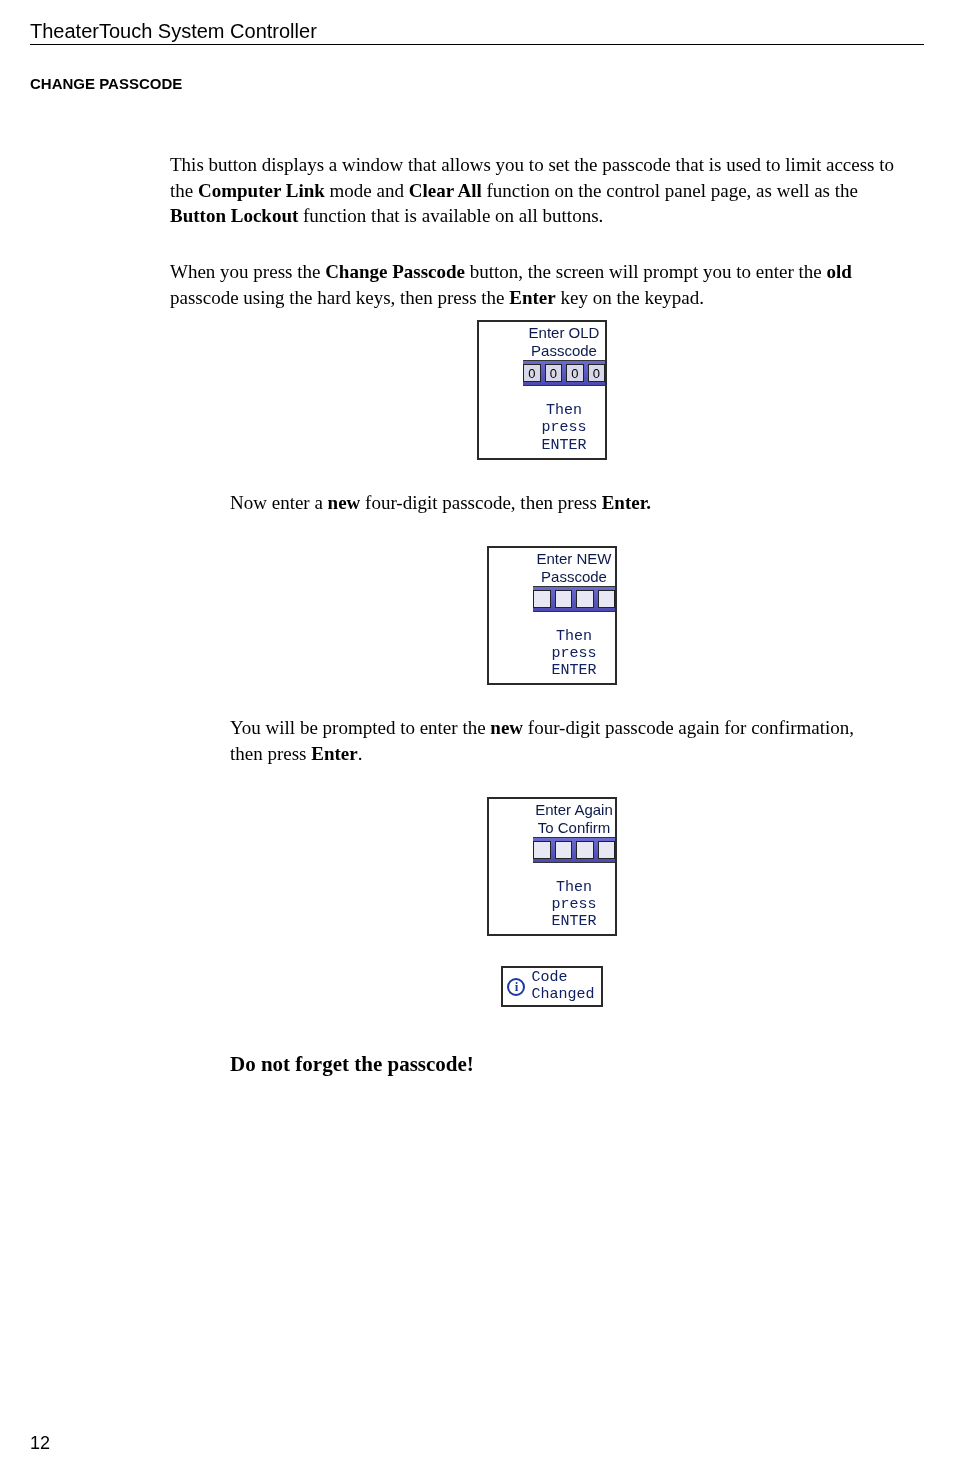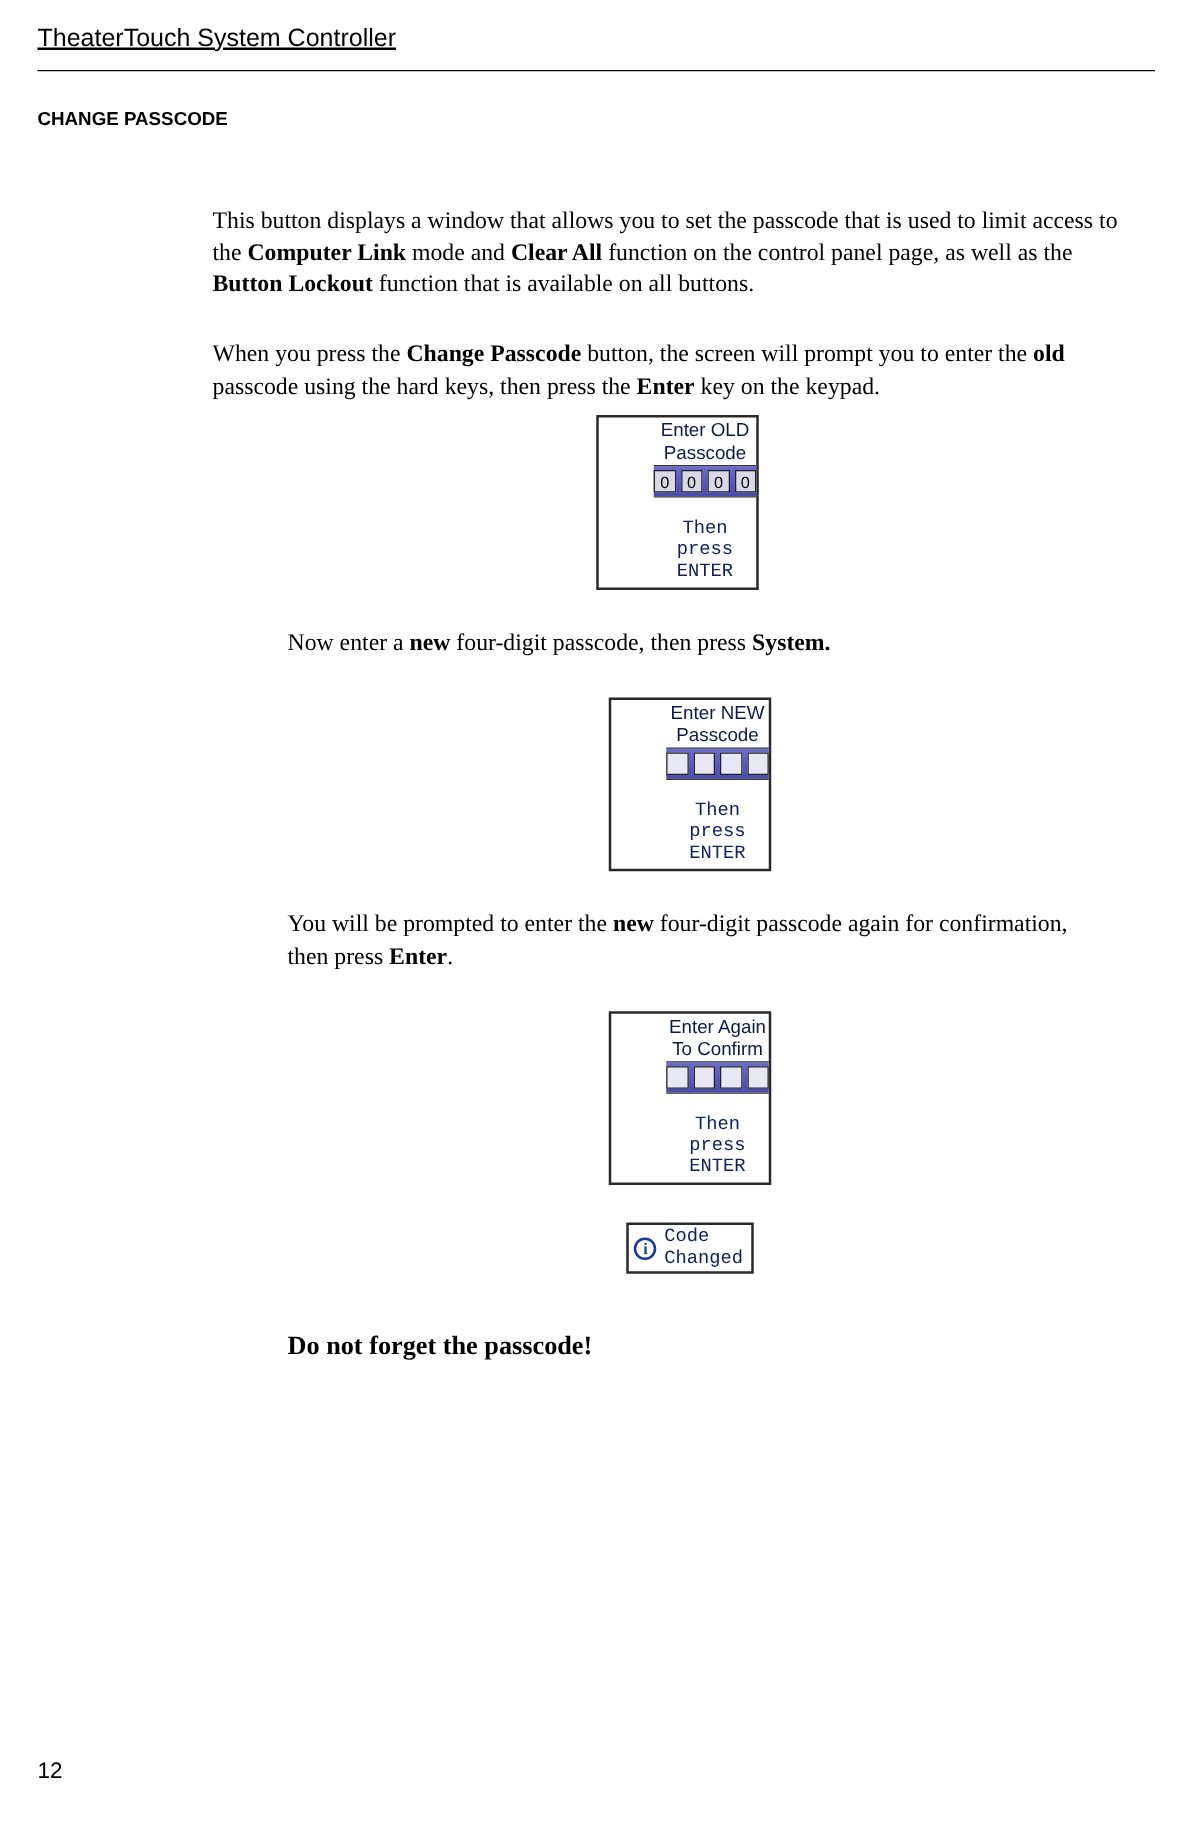--- a/index.html
+++ b/index.html
@@ -9,24 +9,23 @@
       background: #fff;
       font-family: Georgia, "Times New Roman", serif;
       color: #000;
       padding: 20px 30px 30px 30px;
       position: relative;
     }
     .header-title {
       font-family: Arial, Helvetica, sans-serif;
       font-size: 20px;
       font-weight: 400;
-      padding-bottom: 13px;
+      padding-bottom: 1px;
       border-bottom: 1px solid #000;
       margin-bottom: 30px;
-      text-decoration: underline;
     }
     .section-heading {
       font-family: Arial, Helvetica, sans-serif;
       font-size: 15px;
       font-weight: bold;
       margin-bottom: 60px;
     }
     .content {
       margin-left: 140px;
       margin-right: 10px;
@@ -110,21 +109,21 @@
       font-size: 13px;
       color: #1a3aa0;
     }
     .final {
       font-size: 21px;
       font-weight: bold;
       margin-top: 43px;
     }
     .page-num {
       position: absolute;
-      bottom: 38px;
+      bottom: 11px;
       left: 30px;
       font-family: Arial, Helvetica, sans-serif;
       font-size: 18px;
     }
   </style>
 </head>
 <body>
 
 <div class="header-title">TheaterTouch System Controller</div>
 
@@ -154,21 +153,21 @@
         <div class="digit">0</div>
       </div>
       <div class="lcd-bottom">
         <div>Then press</div>
         <div>ENTER</div>
       </div>
     </div>
   </div>
 
   <p class="para indent2">
-    <span>Now enter a </span><span class="bold">new</span><span> four-digit passcode, then press </span><span class="bold">System.</span><span></span>
+    <span>Now enter a </span><span class="bold">new</span><span> four-digit passcode, then press </span><span class="bold">Enter.</span><span></span>
   </p>
 
   <div class="lcd-wrap indent2">
     <div class="lcd">
       <div class="lcd-top">
         <div>Enter NEW</div>
         <div>Passcode</div>
       </div>
       <div class="lcd-digits">
         <div class="digit blank"></div>

